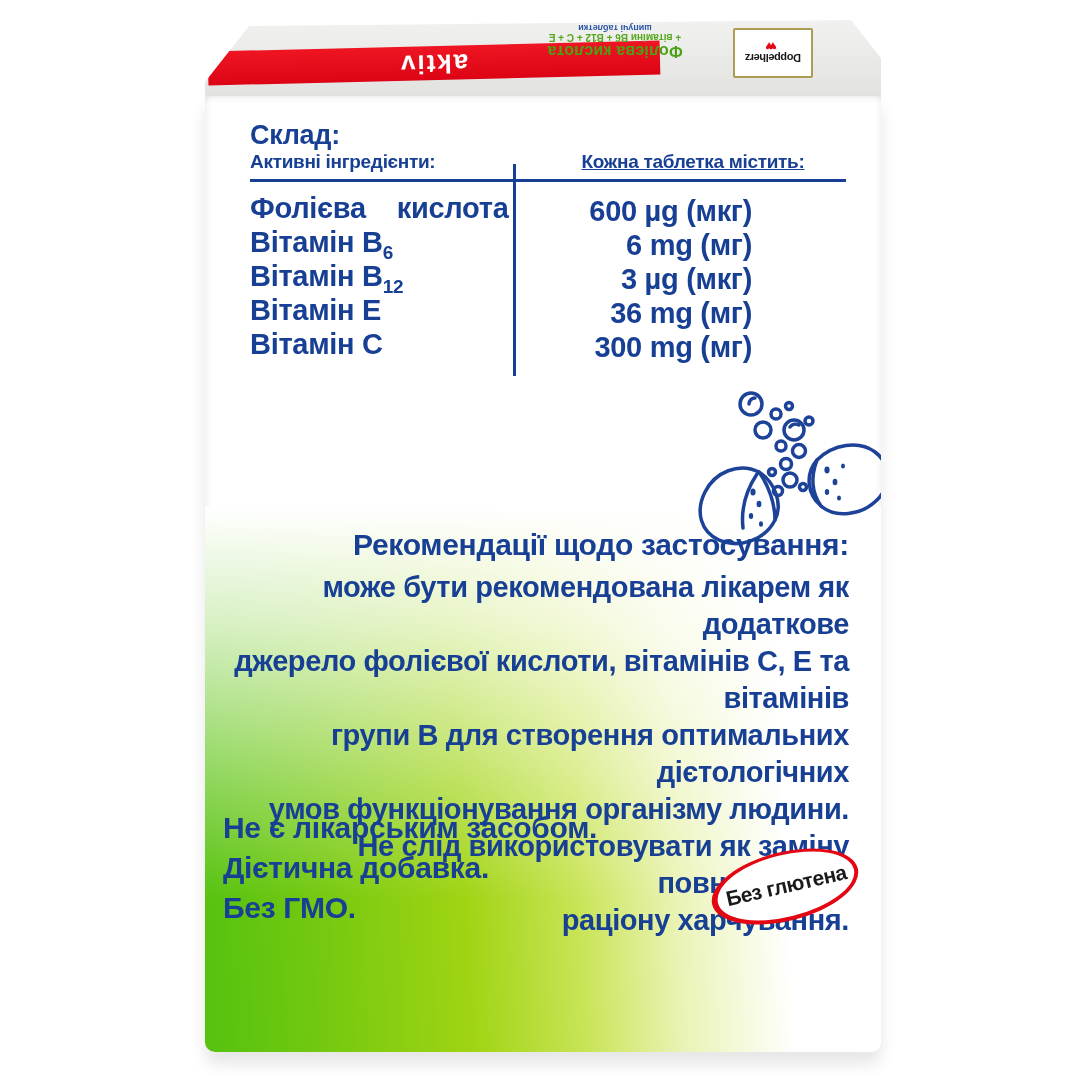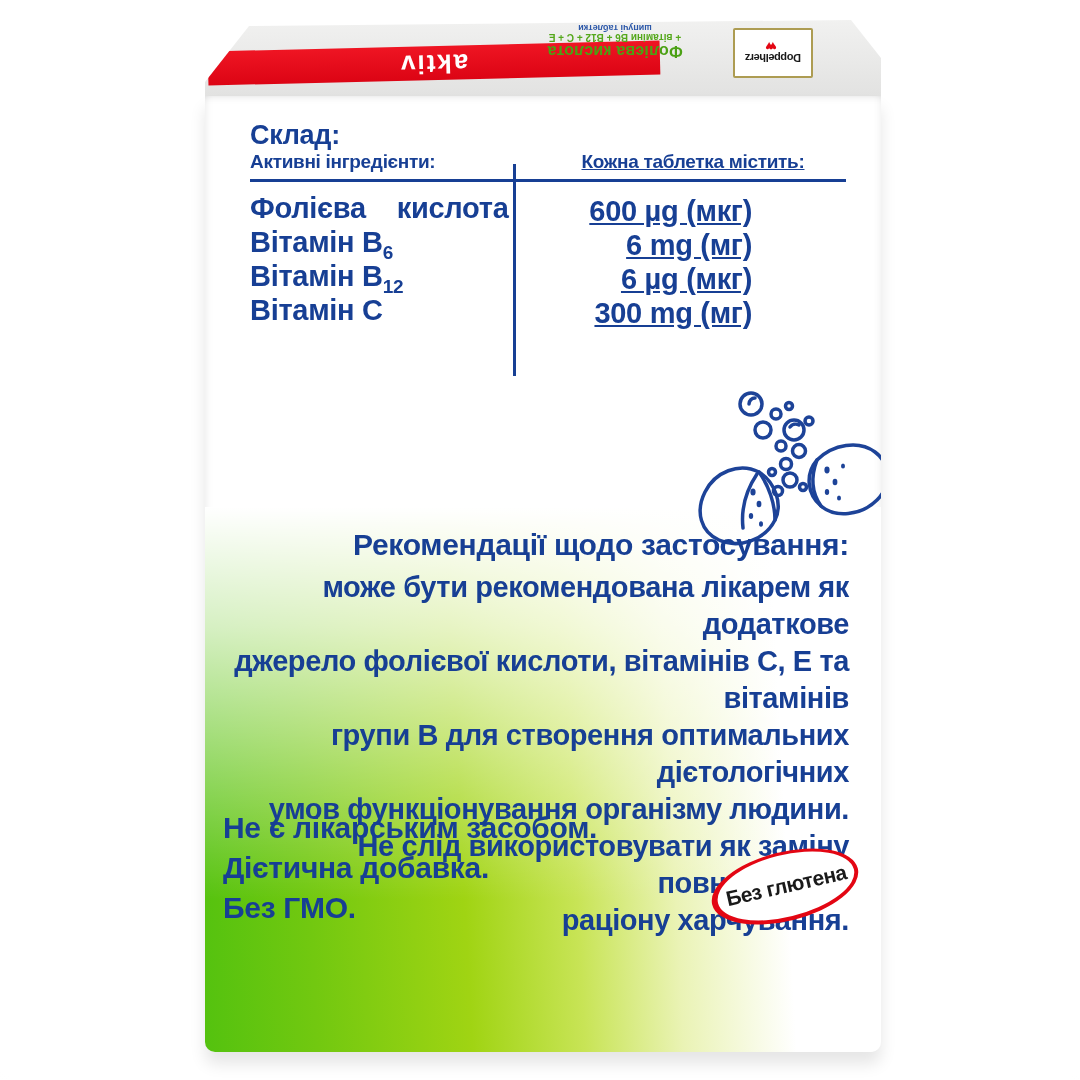--- a/index.html
+++ b/index.html
@@ -72,21 +72,21 @@
   .comp-title{font-size:27px;font-weight:bold;letter-spacing:-0.3px;}
   .comp-head{display:flex;margin-top:0;font-size:19px;font-weight:bold;letter-spacing:-0.3px;}
   .comp-head .c1{width:290px;}
   .comp-head .c2{width:306px;text-align:center;text-decoration:underline;}
   .comp-rule{margin-top:6px;height:3px;background:#173f94;}
   .comp-vline{position:absolute;left:263px;top:44px;width:3px;height:212px;background:#173f94;}
   .comp-rows{margin-top:12px;}
   .comp-row{display:flex;height:34px;align-items:center;font-size:29px;font-weight:bold;letter-spacing:-0.3px;}
   .comp-row .name{width:290px;white-space:pre;}
   .comp-row .name sub{font-size:19px;}
-  .comp-row .val{width:212px;text-align:right;text-decoration:underline;}
+  .comp-row .val{width:212px;text-align:right;}
 
   
   .tablets{position:absolute;left:488px;top:292px;width:200px;height:165px;}
 
   
   .reco{position:absolute;left:4px;top:432px;width:640px;text-align:right;}
   .reco-title{font-size:30px;font-weight:bold;letter-spacing:-0.3px;}
   .reco-body{
     margin-top:7px;font-size:29px;font-weight:bold;letter-spacing:-0.4px;
     line-height:37px;white-space:pre-line;
@@ -145,21 +145,25 @@
             <div class="comp-row">
               <span class="name"><span>Фолієва    кислота</span><sub></sub></span>
               <span class="val">600 µg (мкг)</span>
             </div>
             <div class="comp-row">
               <span class="name"><span>Вітамін В</span><sub>6</sub></span>
               <span class="val">6 mg (мг)</span>
             </div>
             <div class="comp-row">
               <span class="name"><span>Вітамін В</span><sub>12</sub></span>
-              <span class="val">6 µg (мкг)</span>
+              <span class="val">3 µg (мкг)</span>
+            </div>
+            <div class="comp-row">
+              <span class="name"><span>Вітамін Е</span><sub></sub></span>
+              <span class="val">36 mg (мг)</span>
             </div>
             <div class="comp-row">
               <span class="name"><span>Вітамін С</span><sub></sub></span>
               <span class="val">300 mg (мг)</span>
             </div>
           </div>
         </div>
 
         <div class="tablets">
           <svg width="200" height="165" viewBox="0 0 200 165" fill="none">

